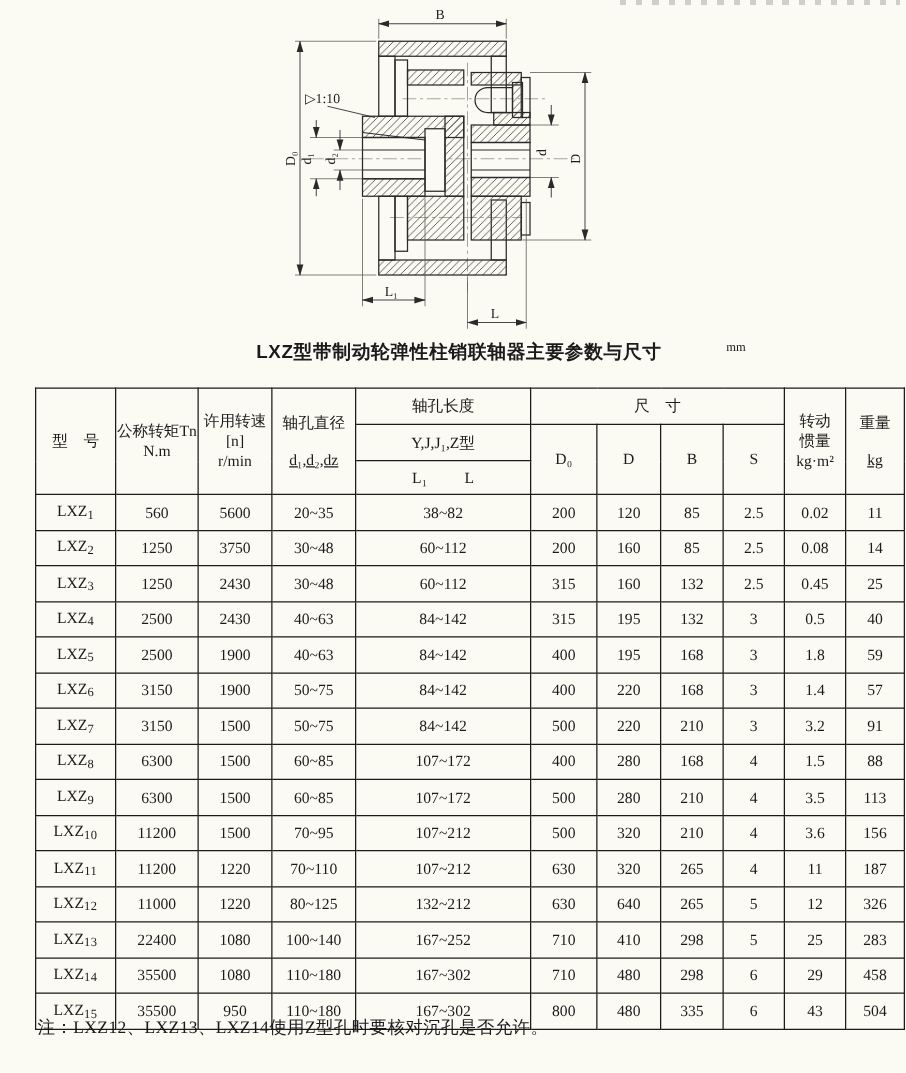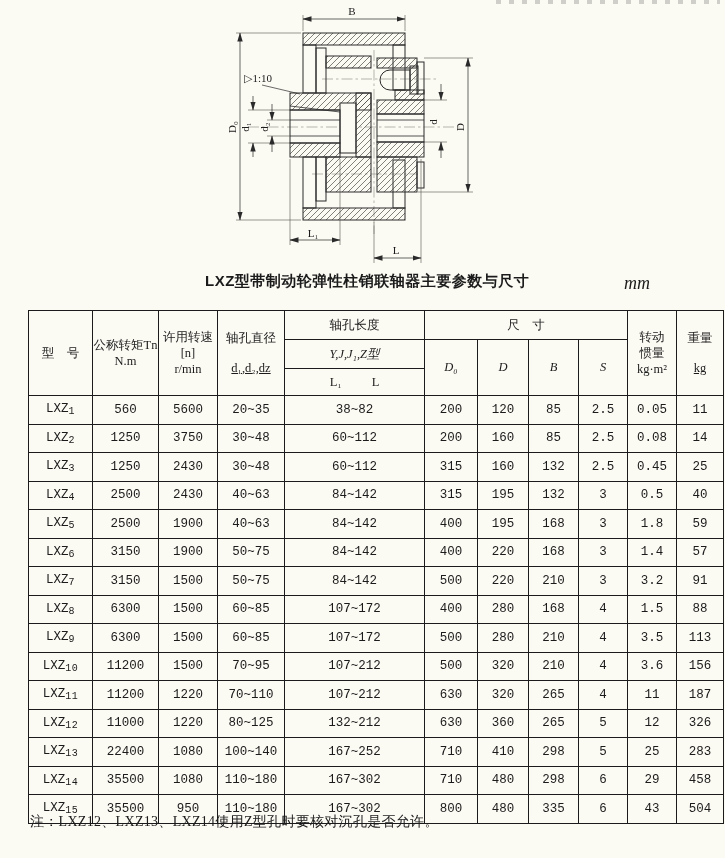--- a/index.html
+++ b/index.html
@@ -13,31 +13,31 @@
     background:repeating-linear-gradient(90deg,#9a9a96 0 5px,transparent 5px 13px);
     opacity:.45;
   }
   .drawing{position:absolute; top:0; left:0;}
   .title-row{position:absolute; top:272px; left:0; width:639px; height:22px;}
   .doc-title{
     position:absolute; left:205px; top:0;
     font-family:"Liberation Sans","DejaVu Sans",sans-serif;
     font-weight:600; font-size:15px; letter-spacing:.5px; white-space:nowrap;
   }
-  .unit{position:absolute; left:624px; top:1px; font-size:18px;font-style:italic;}
+  .unit{position:absolute; left:581px; top:1px; font-size:10px;}
   table.spec{
     position:absolute; top:310px; left:28px;
     width:695px; border-collapse:collapse; table-layout:fixed;
   }
   .spec th,.spec td{
     border:1px solid #1b1b1b; padding:0; text-align:center; vertical-align:middle;
     font-weight:normal; font-size:12.5px; line-height:1.3; overflow:hidden;
   }
-  .spec thead tr.h1{height:29px;} .spec thead tr.h2{height:29px;font-style:italic;} .spec thead tr.h3{height:27px;}
-  .spec tbody tr{height:28.5px;font-family:Liberation Mono, monospace;}
+  .spec thead tr.h1{height:29px;} .spec thead tr.h2{height:29px;} .spec thead tr.h3{height:27px;}
+  .spec tbody tr{height:28.5px;}
   .gap-top{margin-top:13px;text-decoration:underline;}
   .l1l{display:flex; justify-content:center; gap:30px;}
   .mnum{font-size:10px; vertical-align:-2px; letter-spacing:.5px;}
   .note{position:absolute; top:813px; left:30px; font-size:14px; letter-spacing:.3px;}
   svg text{font-family:"Liberation Serif","DejaVu Serif",serif; font-size:11px; fill:#1b1b1b;}
   svg .shape{stroke:#2a2a2a; stroke-width:1; fill:none;}
   svg .hatch{stroke:#2a2a2a; stroke-width:1; fill:url(#hatchp);}
   svg .paper{stroke:#2a2a2a; stroke-width:1; fill:#fbfaf3;}
   svg .thin{stroke:#2a2a2a; stroke-width:.8; fill:none;}
   svg .dim{stroke:#2a2a2a; stroke-width:.7; fill:none;}
@@ -223,21 +223,21 @@
         <tr>
           <td><span>LXZ</span><span class="mnum">1</span></td>
           <td>560</td>
           <td>5600</td>
           <td>20~35</td>
           <td>38~82</td>
           <td>200</td>
           <td>120</td>
           <td>85</td>
           <td>2.5</td>
-          <td>0.05</td>
+          <td>0.02</td>
           <td>11</td>
         </tr>
         <tr>
           <td><span>LXZ</span><span class="mnum">2</span></td>
           <td>1250</td>
           <td>3750</td>
           <td>30~48</td>
           <td>60~112</td>
           <td>200</td>
           <td>160</td>
@@ -363,21 +363,21 @@
           <td>11</td>
           <td>187</td>
         </tr>
         <tr>
           <td><span>LXZ</span><span class="mnum">12</span></td>
           <td>11000</td>
           <td>1220</td>
           <td>80~125</td>
           <td>132~212</td>
           <td>630</td>
-          <td>360</td>
+          <td>640</td>
           <td>265</td>
           <td>5</td>
           <td>12</td>
           <td>326</td>
         </tr>
         <tr>
           <td><span>LXZ</span><span class="mnum">13</span></td>
           <td>22400</td>
           <td>1080</td>
           <td>100~140</td>

